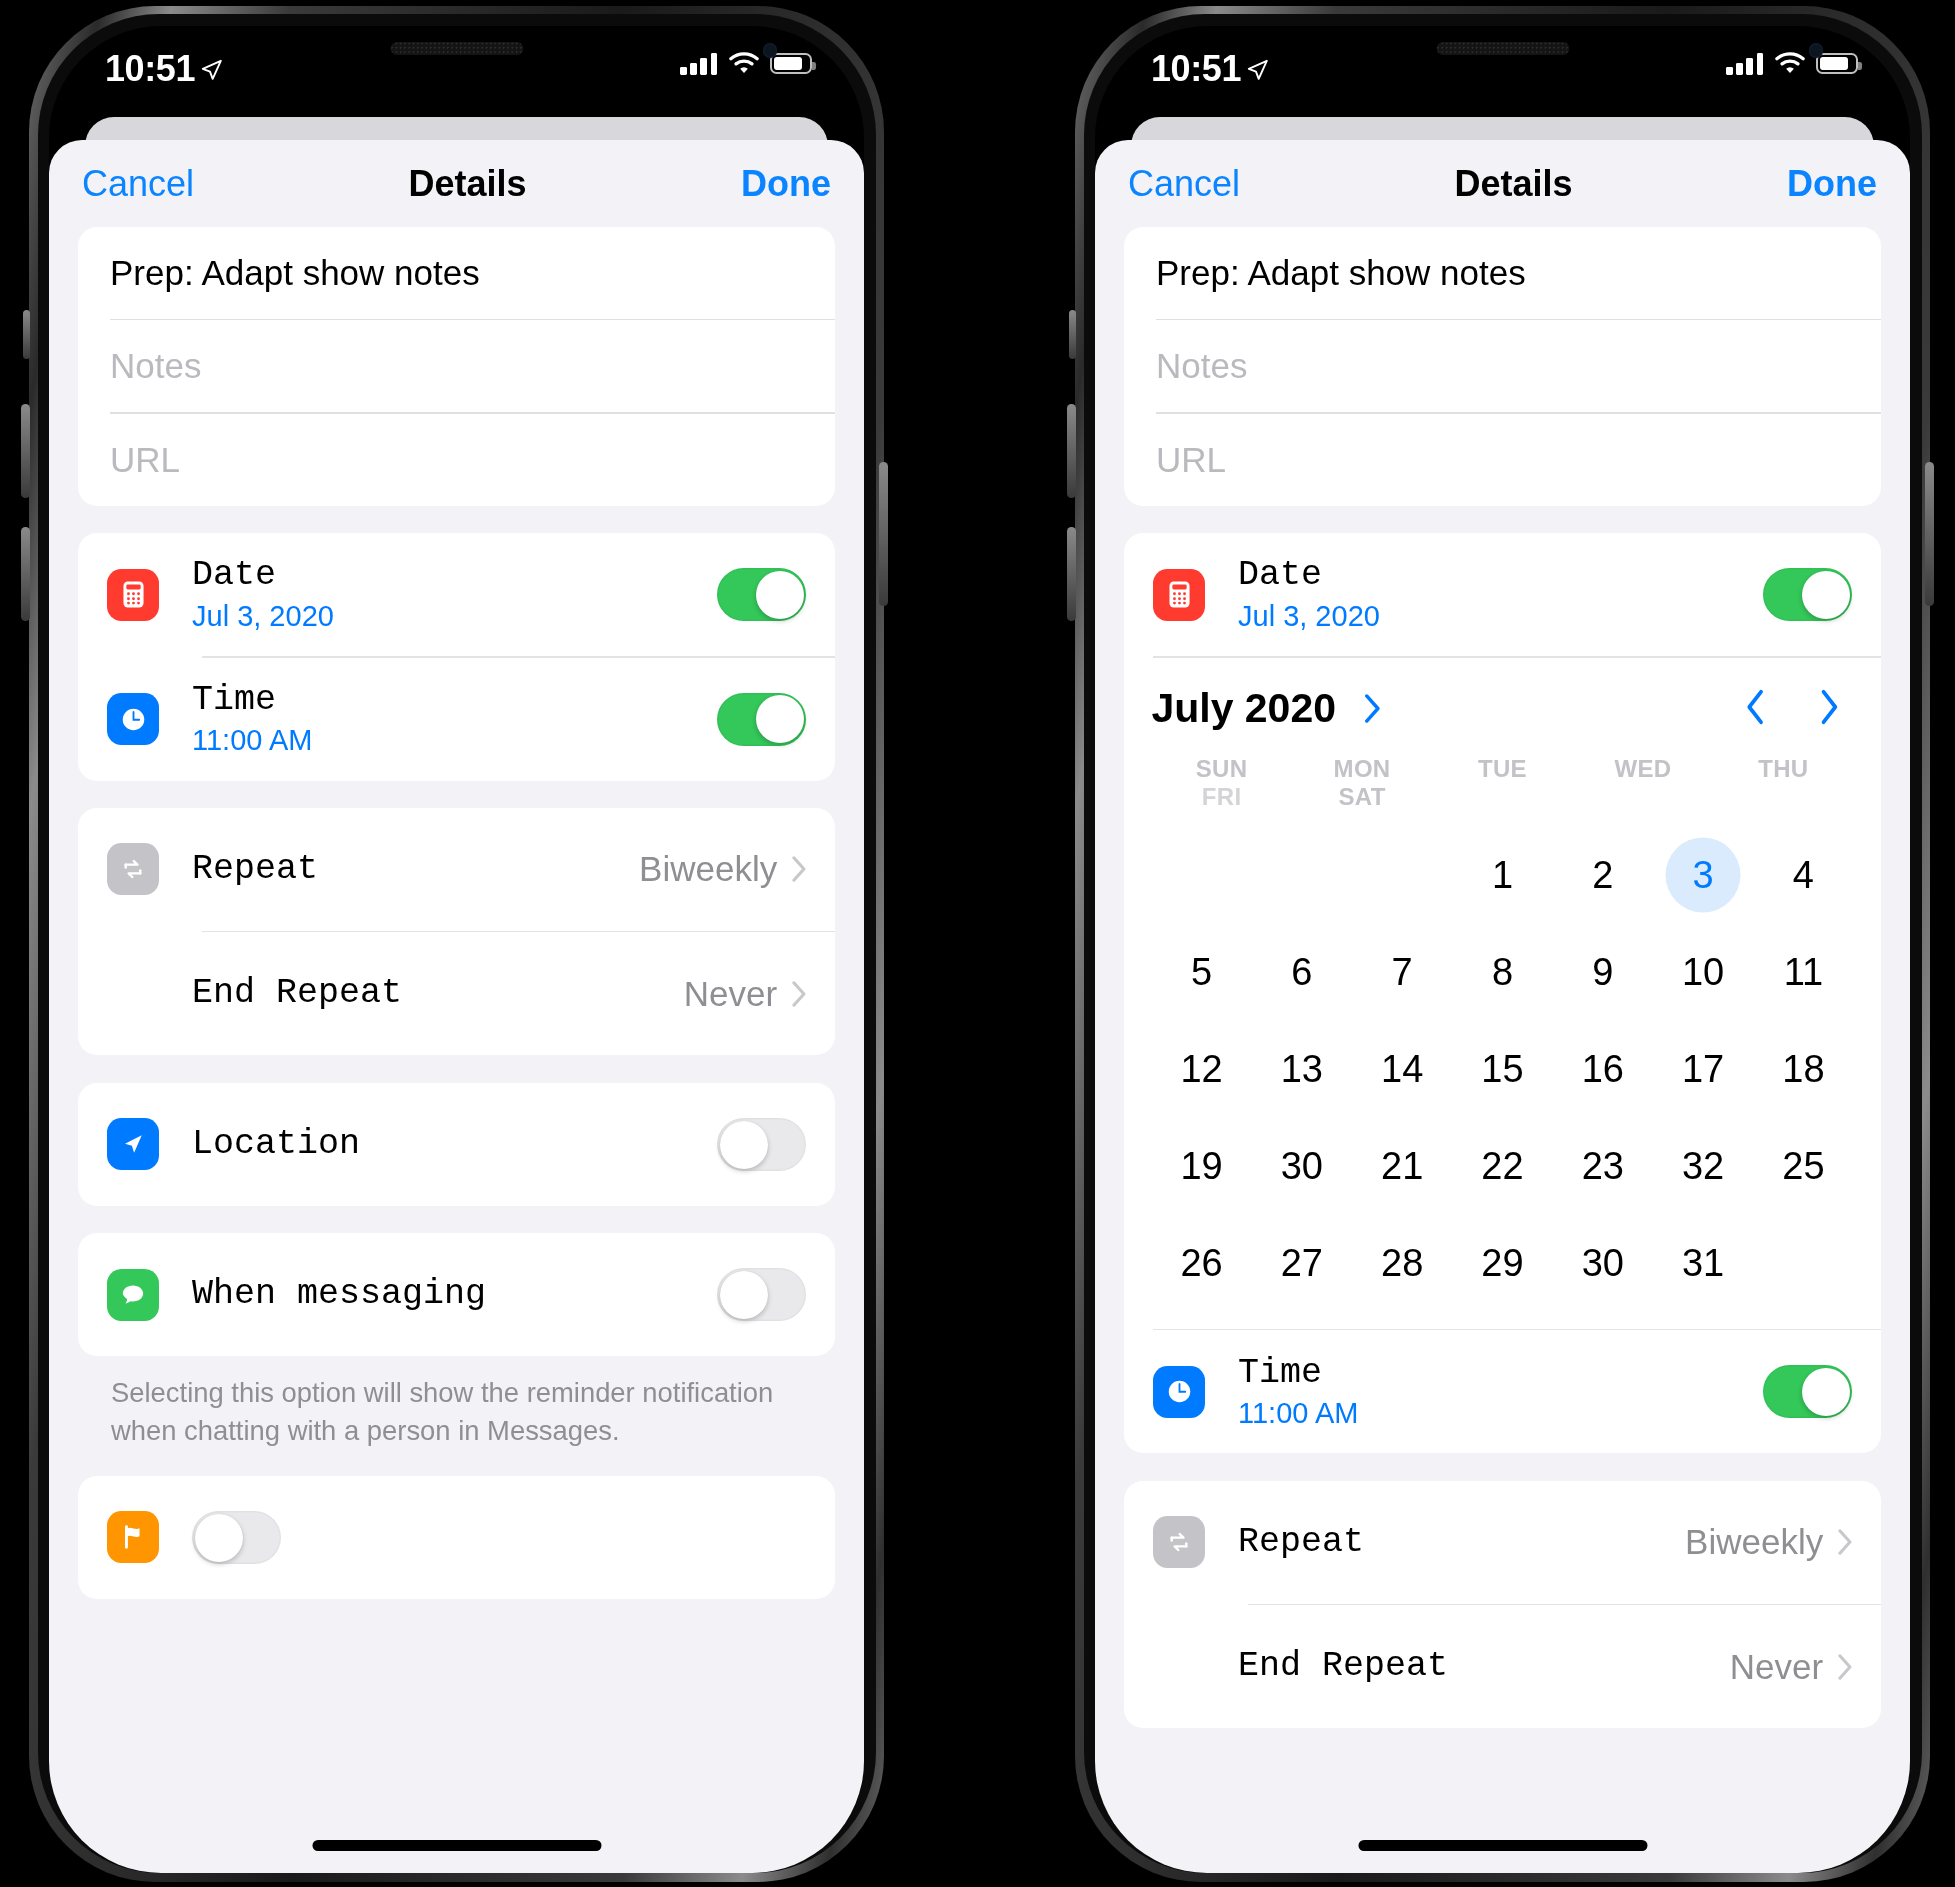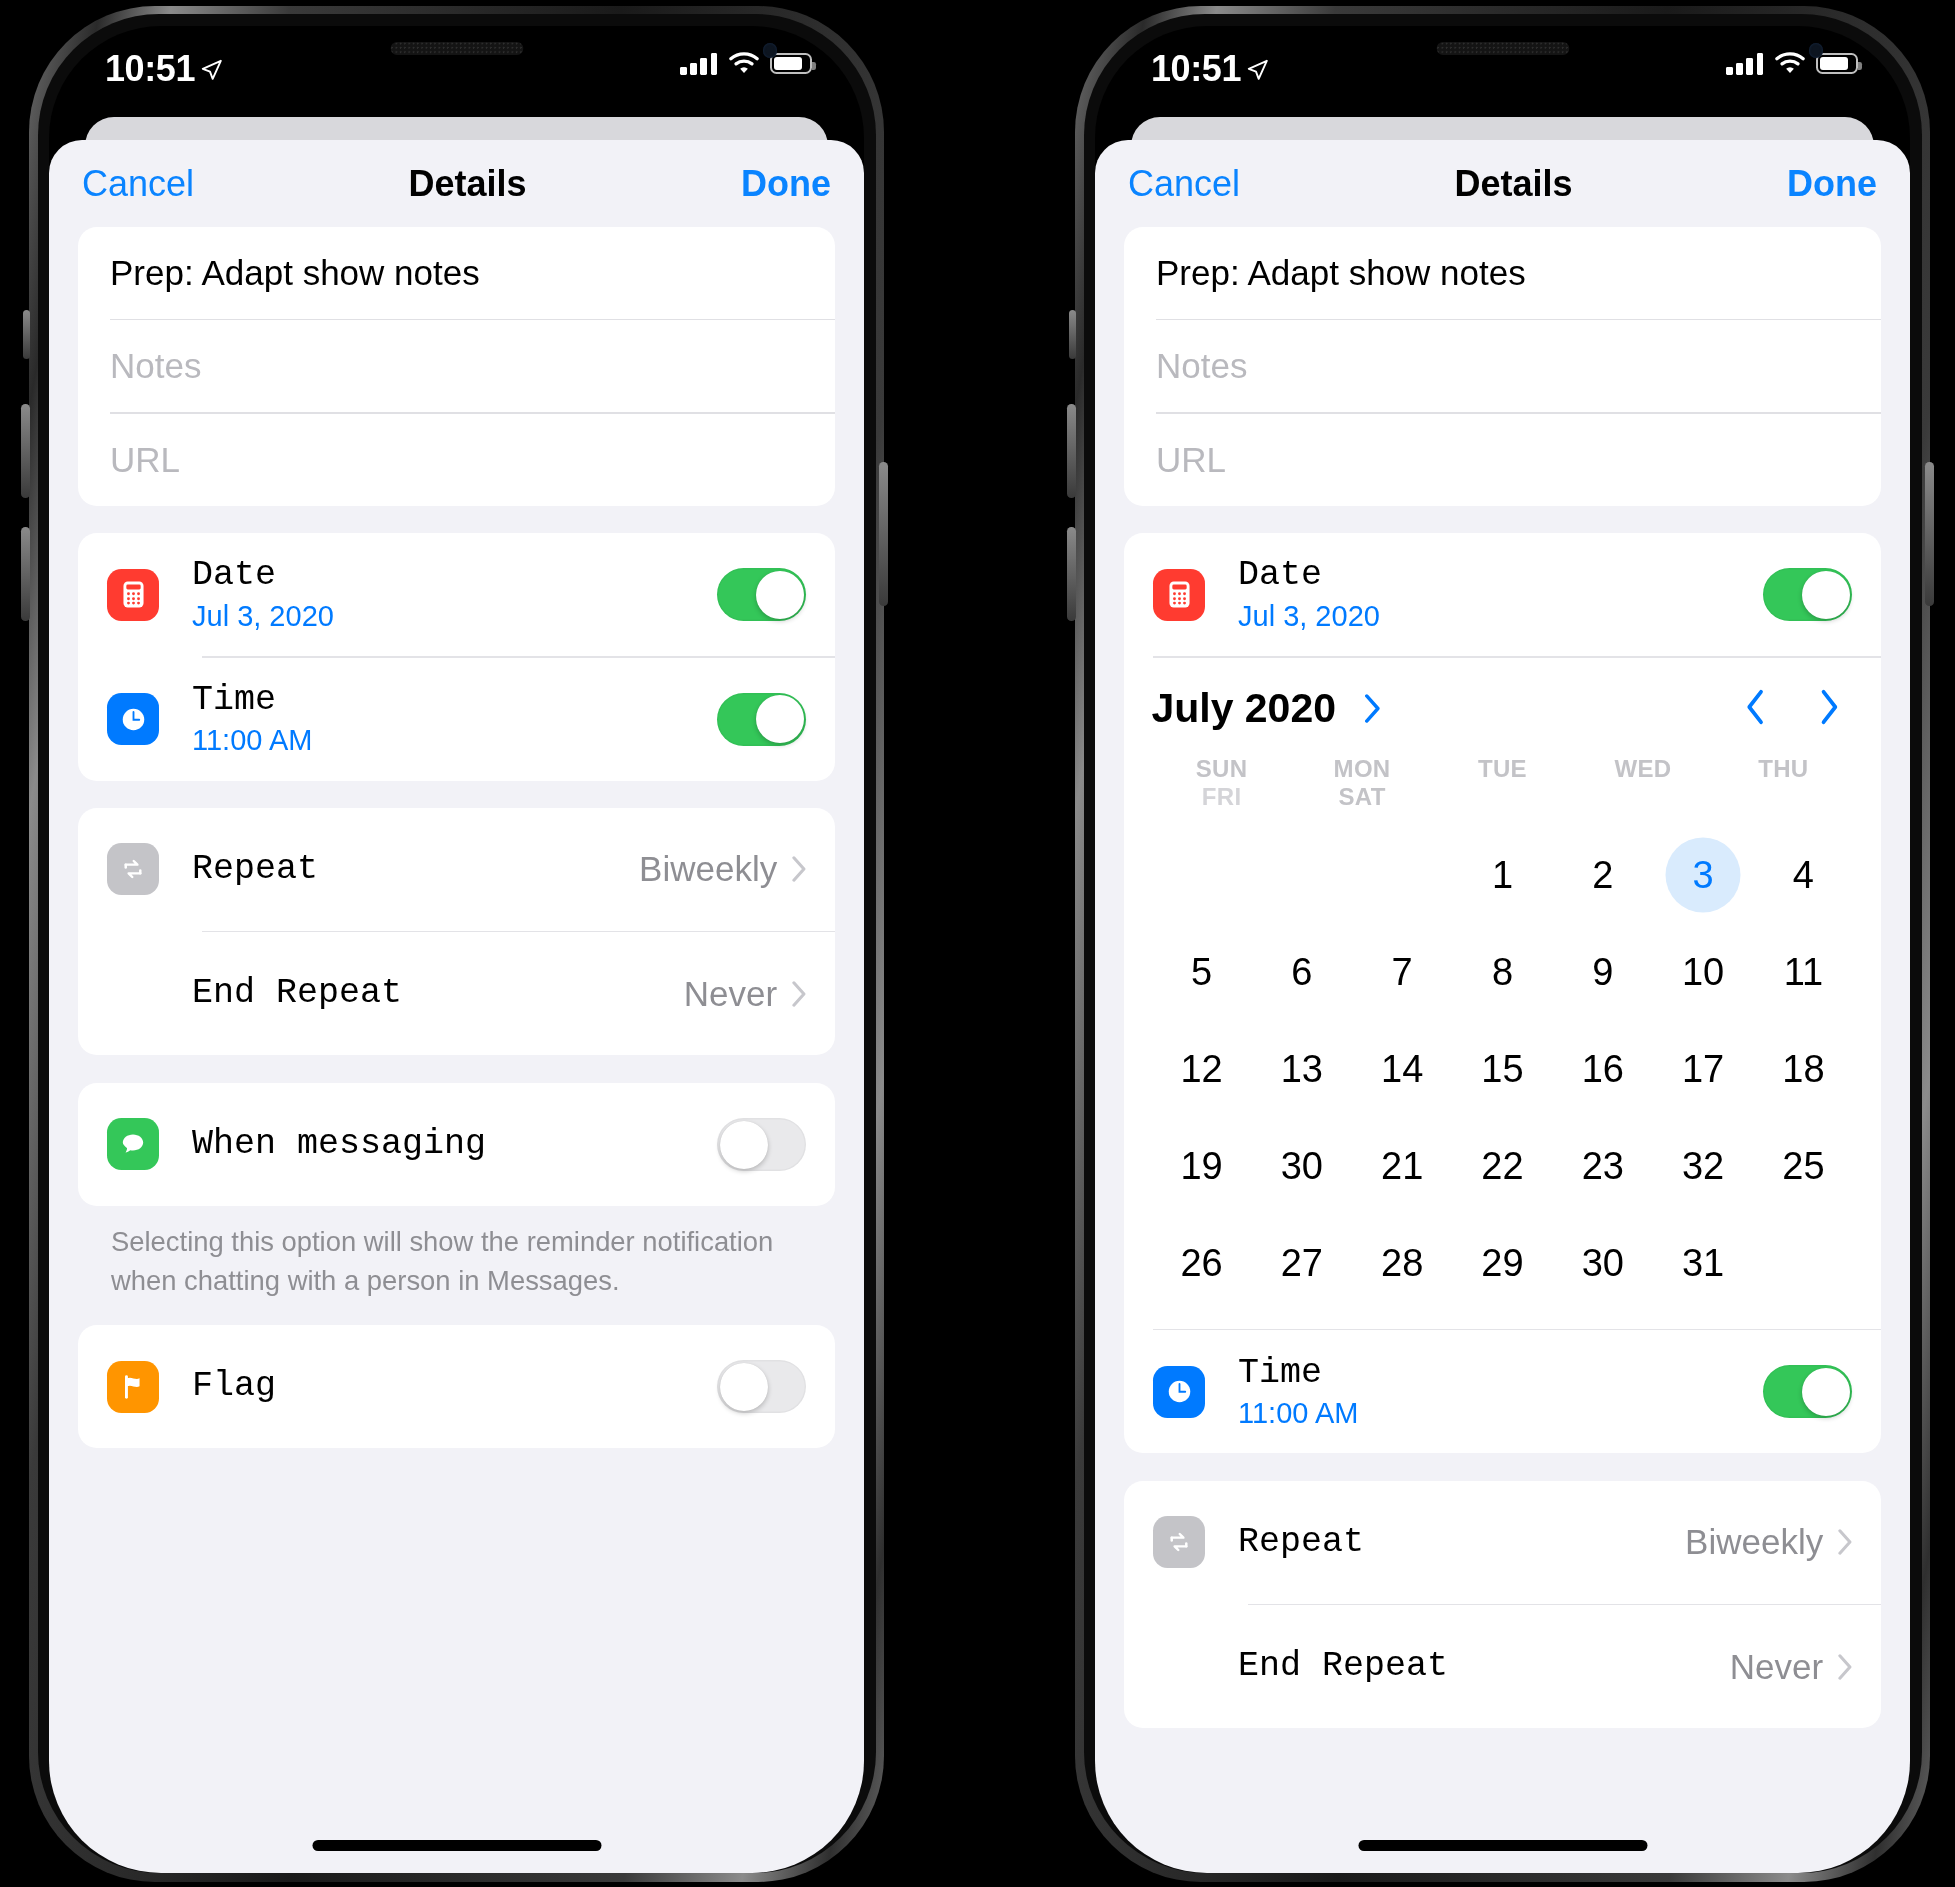--- a/index.html
+++ b/index.html
@@ -393,20 +393,35 @@
               </div>
               <div class="row-value">Never</div>
               <div class="chev">
                 <svg width="14.4" height="26" viewBox="0 0 12 22">
                     <path d="M1.5 1.5 10 11l-8.5 9.5" fill="none" stroke="#c7c7cc" stroke-width="2.6" stroke-linecap="round" stroke-linejoin="round"></path>
                   </svg>
               </div>
             </div>
           </div>
 
+          <div class="card">
+            <div class="row">
+              <div class="sq-icon icon-blue">
+                <svg width="32" height="32" viewBox="0 0 44 44">
+                    <path d="M34 10 11 21.5l9.5 3 3 9.5z" fill="#fff"></path>
+                  </svg>
+              </div>
+              <div class="row-labels">
+                <div class="row-title">Location</div>
+              </div>
+              <div class="switch">
+                  <div class="knob"></div>
+                </div>
+            </div>
+          </div>
 
           <div class="card">
             <div class="row">
               <div class="sq-icon icon-green">
                 <svg width="32" height="32" viewBox="0 0 44 44">
                   <path d="M22 9c7.7 0 14 4.9 14 11s-6.3 11-14 11c-1.3 0-2.5-.1-3.7-.4-2 1.6-4.4 2.8-6.6 3.2.9-1.3 1.8-3.1 2-4.8C15.8 27.7 8 24.8 8 20c0-6.1 6.3-11 14-11z" fill="#fff"></path>
                 </svg>
               </div>
               <div class="row-labels">
                 <div class="row-title">When messaging</div>
@@ -419,23 +434,20 @@
 
           <div class="footnote">Selecting this option will show the reminder notification when chatting with a person in Messages.</div>
 
           <div class="card">
             <div class="row">
               <div class="sq-icon icon-orange">
                 <svg width="32" height="32" viewBox="0 0 44 44">
                   <path d="M13 8v28" fill="none" stroke="#fff" stroke-width="4" stroke-linecap="round"></path>
                   <path d="M14 10c6-3 11 3 17 0v11c-6 3-11-3-17 0z" fill="#fff"></path>
                 </svg>
-              </div>
-              <div class="row-labels">
-                <div class="row-title">Flag</div>
               </div>
               <div class="switch">
                   <div class="knob"></div>
                 </div>
             </div>
           </div>
 
         </div>
       </div>
 

